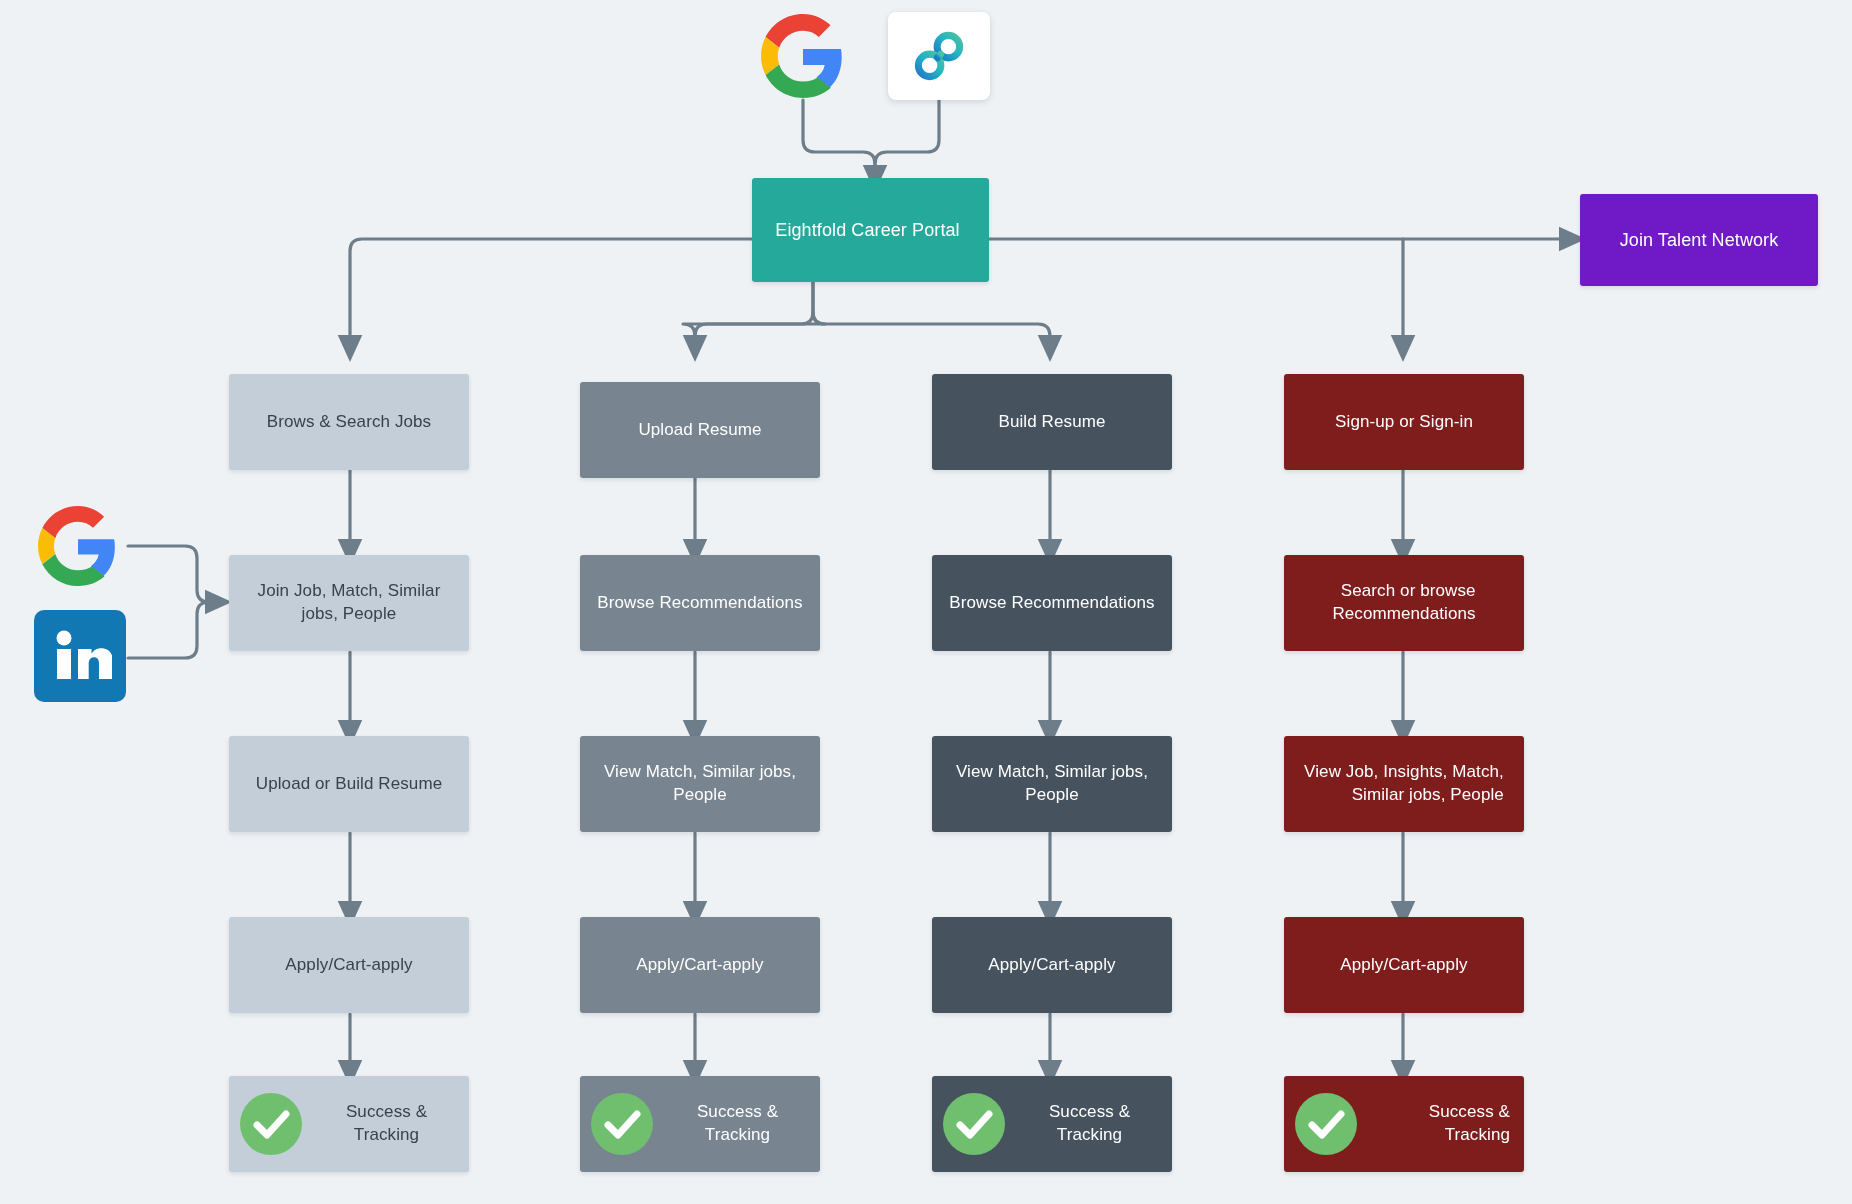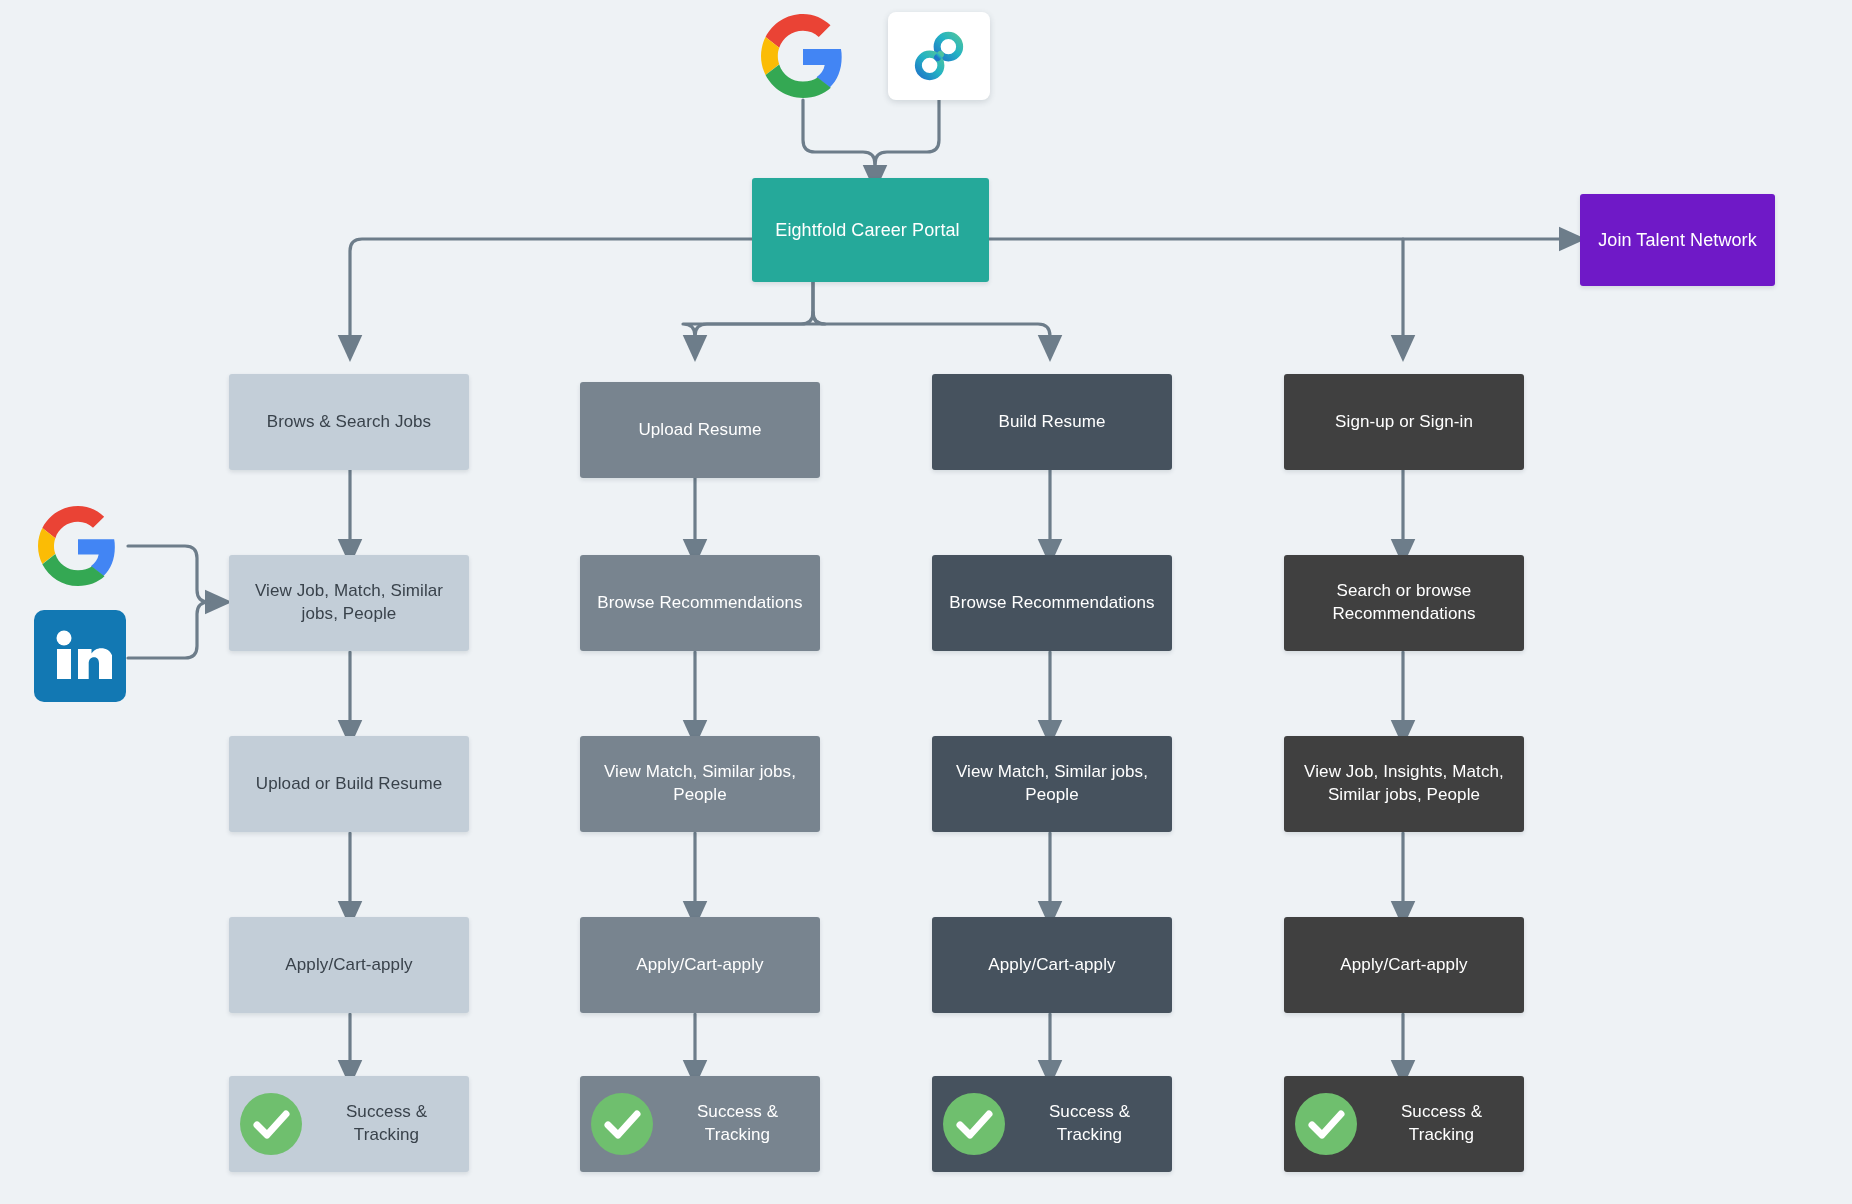--- a/index.html
+++ b/index.html
@@ -41,21 +41,21 @@
     letter-spacing: 0.1px;
     box-shadow: 0 2px 4px rgba(40,55,70,0.13);
     padding: 6px 14px;
   }
   .node .label { display: block; white-space: pre-line; }
 
   
   .c1 { background: #c3ced8; color: #39424b; }
   .c2 { background: #78848f; color: #ffffff; }
   .c3 { background: #46525e; color: #ffffff; }
-  .c4 { background: #404040; color: #ffffff; }
+  .c4 { background: #7f1d1d; color: #ffffff; text-align: right; }
   .portal { background: #25a99a; color: #ffffff; font-size: 18px; }
   .talent { background: #6f19c7; color: #ffffff; font-size: 18px; }
 
   
   .success {
     justify-content: flex-start;
     padding-left: 11px;
     gap: 16px;
   }
   .check-circle {
@@ -157,21 +157,21 @@
         <circle cx="22" cy="42" r="12"></circle>
         <path d="M33.5 30.5 L30.5 33.5"></path>
       </g>
     </svg>
   </div>
 
   <div class="node portal" style="left:752px; top:178px; width:237px; height:104px;padding-left:8px;">
     <span class="label">Eightfold Career Portal</span>
   </div>
 
-  <div class="node talent" style="left:1580px; top:194px; width:195px; height:92px;">
+  <div class="node talent" style="left:1580px; top:194px; width:238px; height:92px;">
     <span class="label">Join Talent Network</span>
   </div>
 
   <div class="logo" style="left:32px; top:505px; width:92px; height:82px;">
     <svg width="80" height="80" viewBox="0 0 48 48">
       <path fill="#EA4335" d="M24 9.5c3.5 0 6.6 1.2 9 3.6l6.7-6.7C35.6 2.6 30.2 0 24 0 14.6 0 6.5 5.4 2.6 13.2l7.8 6.1C12.3 13.5 17.7 9.5 24 9.5z"></path>
       <path fill="#4285F4" d="M46.1 24.6c0-1.6-.1-3.2-.4-4.6H24v9.1h12.4c-.5 2.9-2.2 5.3-4.7 7l7.6 5.9c4.4-4.1 6.8-10.1 6.8-17.4z"></path>
       <path fill="#FBBC05" d="M10.4 28.7c-.5-1.4-.8-2.9-.8-4.7s.3-3.3.8-4.7l-7.8-6.1C1 16.3 0 20 0 24s1 7.7 2.6 10.8l7.8-6.1z"></path>
       <path fill="#34A853" d="M24 48c6.5 0 11.9-2.1 15.9-5.8l-7.6-5.9c-2.1 1.4-4.8 2.3-8.3 2.3-6.3 0-11.7-4-13.6-9.8l-7.8 6.1C6.5 42.6 14.6 48 24 48z"></path>
     </svg>
@@ -182,21 +182,21 @@
       <circle cx="16" cy="14" r="7.5" fill="#ffffff"></circle>
       <rect x="9" y="25" width="14" height="30" fill="#ffffff"></rect>
       <path fill="#ffffff" d="M30 25h13.5v4.6c1.9-3.2 5.4-5.4 9.6-5.4 7 0 11.9 4.5 11.9 13.3V55H51V39.6c0-3.9-1.6-6.3-4.9-6.3-3.4 0-5.4 2.4-5.4 6.3V55H30V25z"></path>
     </svg>
   </div>
 
   <div class="node c1" style="left:229px; top:374px; width:240px; height:96px;">
     <span class="label">Brows &amp; Search Jobs</span>
   </div>
   <div class="node c1" style="left:229px; top:555px; width:240px; height:96px;">
-    <span class="label">View Job,  Match, Similar
+    <span class="label">Join Job,  Match, Similar
 jobs, People</span>
   </div>
   <div class="node c1" style="left:229px; top:736px; width:240px; height:96px;">
     <span class="label">Upload or Build Resume</span>
   </div>
   <div class="node c1" style="left:229px; top:917px; width:240px; height:96px;">
     <span class="label">Apply/Cart-apply</span>
   </div>
   <div class="node c1 success" style="left:229px; top:1076px; width:240px; height:96px;">
     <span class="check-circle">

